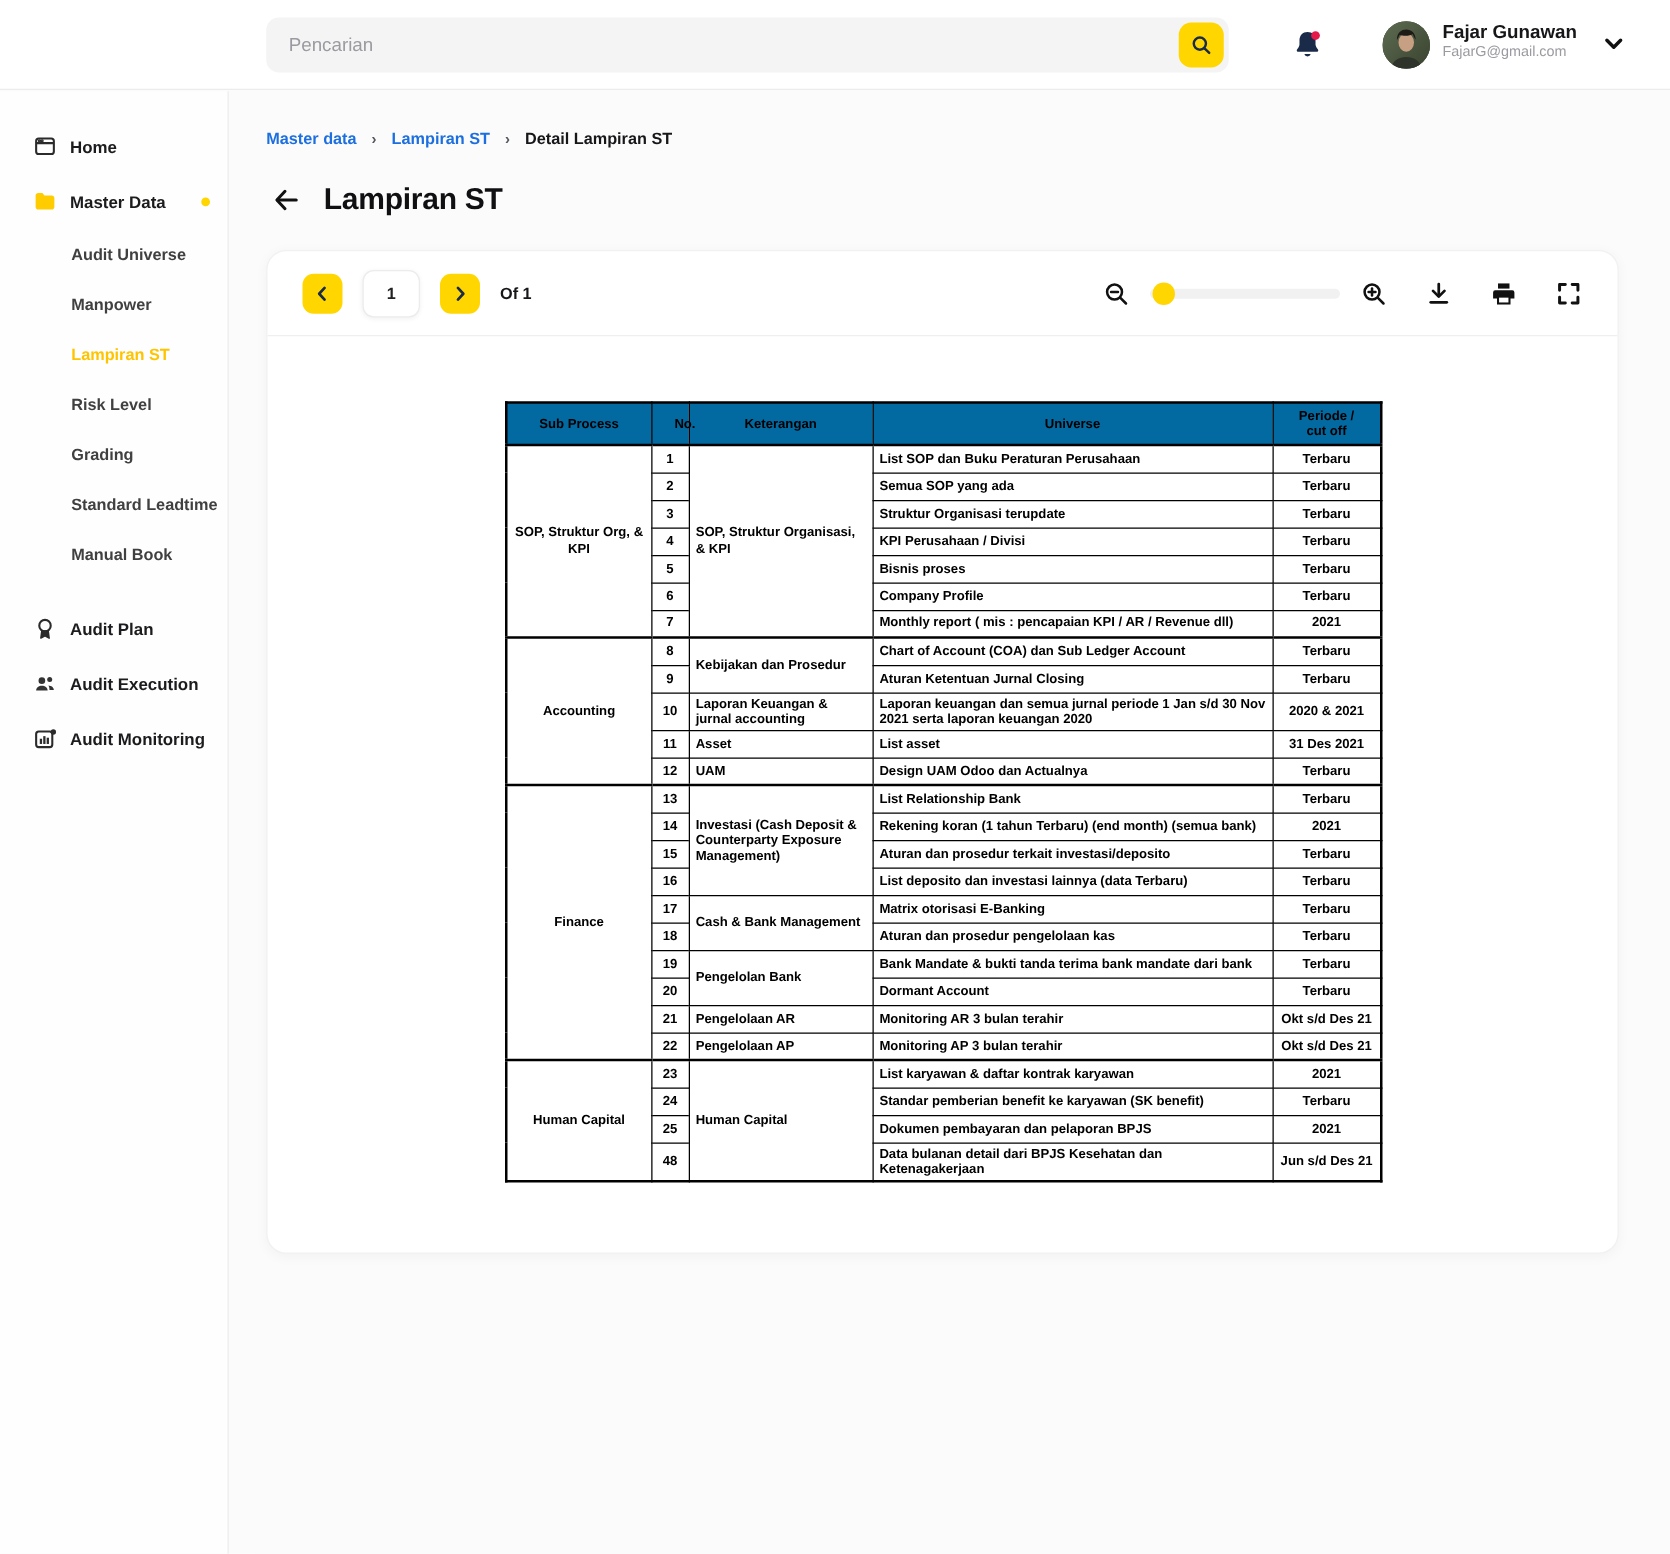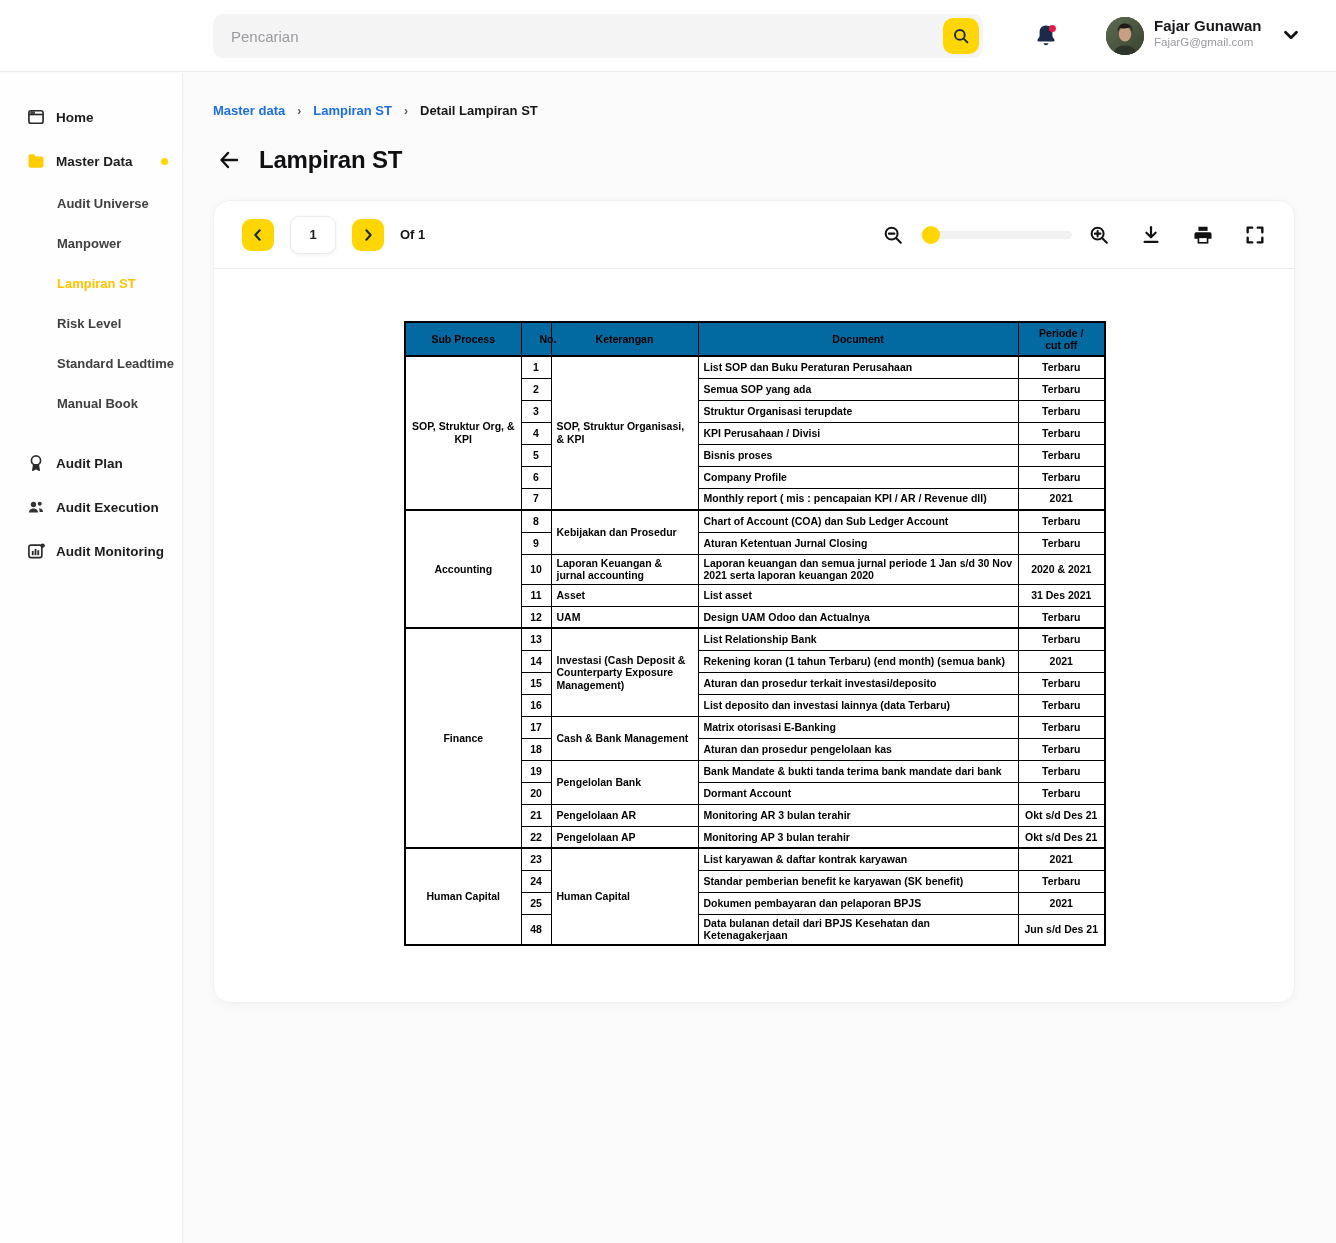--- a/index.html
+++ b/index.html
@@ -199,20 +199,21 @@
       <path fill="#FFCC00" d="M3 6.5C3 5.1 4.1 4 5.5 4h4l2 2.5h7c1.4 0 2.5 1.1 2.5 2.5v8.5c0 1.4-1.1 2.5-2.5 2.5h-13C4.1 20 3 18.9 3 17.5z"></path>
     </svg>
     <span class="label">Master Data</span>
     <span class="side-dot"></span>
   </div>
 
   <div class="side-sub">Audit Universe</div>
   <div class="side-sub">Manpower</div>
   <div class="side-sub active">Lampiran ST</div>
   <div class="side-sub">Risk Level</div>
+  <div class="side-sub">Grading</div>
   <div class="side-sub">Standard Leadtime</div>
   <div class="side-sub">Manual Book</div>
 
   <div class="side-gap"></div>
 
   <div class="side-item">
     <svg class="icon20" viewBox="0 0 24 24" fill="none" stroke="#2B2B2B" stroke-width="2">
       <circle cx="12" cy="9" r="5.5"></circle>
       <path d="M9 13.5 8 21l4-2.2L16 21l-1-7.5" fill="#2B2B2B" stroke="#2B2B2B" stroke-width="1.4" stroke-linejoin="round"></path>
     </svg>
@@ -322,21 +323,21 @@
               <col class="w-no">
               <col class="w-ket">
               <col class="w-doc">
               <col class="w-per">
           </colgroup>
           <thead>
             <tr>
               <th>Sub Process</th>
               <th>No.</th>
               <th>Keterangan</th>
-              <th>Document</th>
+              <th>Universe</th>
               <th>Periode / cut off</th>
             </tr>
           </thead>
           <tbody>
               <tr class="group-start">
                 <td class="col-sub" rowspan="7">SOP, Struktur Org, &amp; KPI</td>
                 <td class="col-no">1</td>
                 <td class="col-ket" rowspan="7">SOP, Struktur Organisasi, &amp; KPI</td>
                 <td class="col-doc">List SOP dan Buku Peraturan Perusahaan</td>
                 <td class="col-per">Terbaru</td>

